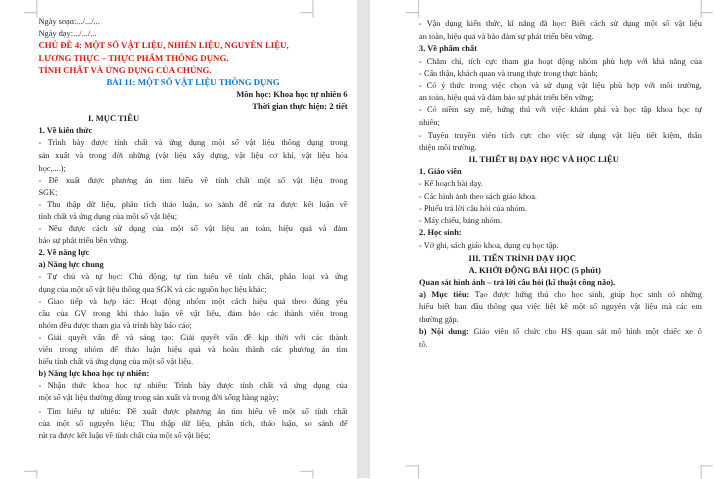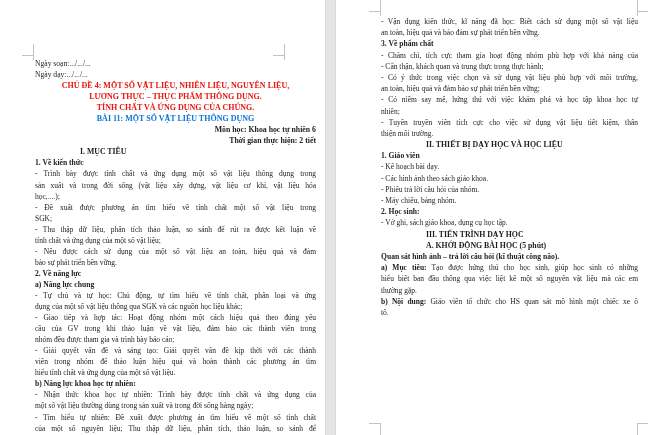--- a/index.html
+++ b/index.html
@@ -29,38 +29,38 @@
     border-left: 1px solid #d9d9d9;
     border-right: 1px solid #d9d9d9;
     box-sizing: border-box;
   }
   .page {
     position: absolute;
     top: 0;
     bottom: 0;
     background: #ffffff;
   }
-  .page.left  { left: 0;      width: 325px; margin-top: 44px; }
+  .page.left  { left: 0;      width: 325px; }
   .page.right { left: 337px;  width: 267px; }
 
   .textcol { position: absolute; }
   .textcol.left  { left: 35px;  top: 14px; width: 281px; }
   .textcol.right { left: 44px;  top: 16px; width: 257px; }
 
   .line {
     height: 11.05px;
     line-height: 11.05px;
     font-size: 7.5px;
     overflow: visible;
     white-space: normal;
   }
   .textcol.right .line { height: 11.2px; line-height: 11.2px; }
 
   .line.meta      { font-size: 7.6px; }
-  .line.title-red  { font-size: 8px; font-weight: bold; color: var(--red, #e8150c); text-align: center; }
+  .line.title-red  { font-size: 8px; font-weight: bold; color: var(--red, #e8150c); }
   .line.title-blue { font-size: 8px; font-weight: bold; color: var(--blue, #0b74d8); text-align: center; }
   .line.subtitle  { font-size: 7.8px; font-weight: bold; text-align: right; }
   .line.h1        { font-size: 7.8px; font-weight: bold; padding-left: 45px; }
   .line.h2        { font-size: 7.6px; font-weight: bold; }
   .line.jst       { text-align: justify; text-align-last: justify; }
   .line span.b    { font-weight: bold; }
 
   
   .mark {
     position: absolute;
@@ -80,21 +80,21 @@
         <div class="line meta"><span>Ngày dạy:.../.../...</span></div>
         <div class="line title-red"><span>CHỦ ĐỀ 4: MỘT SỐ VẬT LIỆU, NHIÊN LIỆU, NGUYÊN LIỆU,</span></div>
         <div class="line title-red"><span>LƯƠNG THỰC – THỰC PHẨM THÔNG DỤNG.</span></div>
         <div class="line title-red"><span>TÍNH CHẤT VÀ ỨNG DỤNG CỦA CHÚNG.</span></div>
         <div class="line title-blue"><span>BÀI 11: MỘT SỐ VẬT LIỆU THÔNG DỤNG</span></div>
         <div class="line subtitle"><span>Môn học: Khoa học tự nhiên 6</span></div>
         <div class="line subtitle"><span>Thời gian thực hiện: 2 tiết</span></div>
         <div class="line h1"><span>I. MỤC TIÊU</span></div>
         <div class="line h2"><span>1. Về kiến thức</span></div>
         <div class="line body jst"><span>- Trình bày được tính chất và ứng dụng một số vật liệu thông dụng trong</span></div>
-        <div class="line body jst"><span>sản xuất và trong đời sống (vật liệu xây dựng, vật liệu cơ khí, vật liệu hóa</span></div>
+        <div class="line body jst"><span>sản xuất và trong đời những (vật liệu xây dựng, vật liệu cơ khí, vật liệu hóa</span></div>
         <div class="line body"><span>học,....);</span></div>
         <div class="line body jst"><span>- Đề xuất được phương án tìm hiểu về tính chất một số vật liệu trong</span></div>
         <div class="line body"><span>SGK;</span></div>
         <div class="line body jst"><span>- Thu thập dữ liệu, phân tích thảo luận, so sánh để rút ra được kết luận về</span></div>
         <div class="line body"><span>tính chất và ứng dụng của một số vật liệu;</span></div>
         <div class="line body jst"><span>- Nêu được cách sử dụng của một số vật liệu an toàn, hiệu quả và đảm</span></div>
         <div class="line body"><span>bảo sự phát triển bền vững.</span></div>
         <div class="line h2"><span>2. Về năng lực</span></div>
         <div class="line h2"><span>a) Năng lực chung</span></div>
         <div class="line body jst"><span>- Tự chủ và tự học: Chủ động, tự tìm hiểu về tính chất, phân loại và ứng</span></div>

